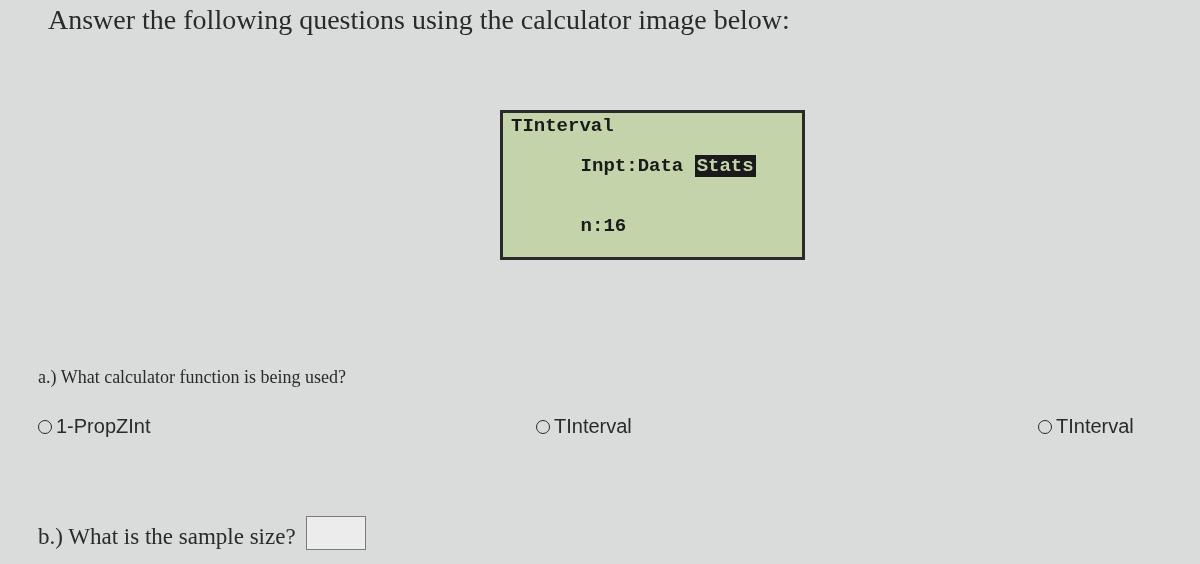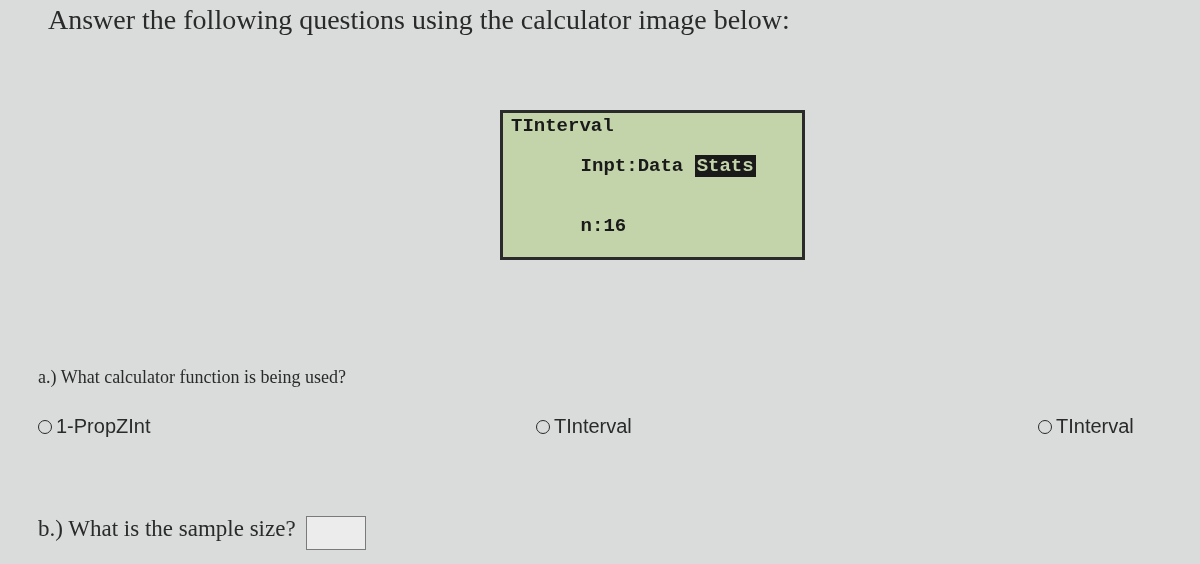--- a/index.html
+++ b/index.html
@@ -71,21 +71,21 @@
   }
   .opt1 { left: 0px; }
   .opt2 { left: 498px; }
   .opt3 { left: 1000px; }
   .question-b {
     position: absolute;
     top: 516px;
     left: 38px;
     font-size: 23px;
     display: flex;
-    align-items: flex-start;
+    align-items: flex-end;
   }
   .answer-box {
     display: inline-block;
     width: 60px;
     height: 34px;
     border: 1.5px solid #7a7a7a;
     background: #ececec;
     margin-left: 10px;
     font-family: Arial, sans-serif;
     font-size: 18px;

